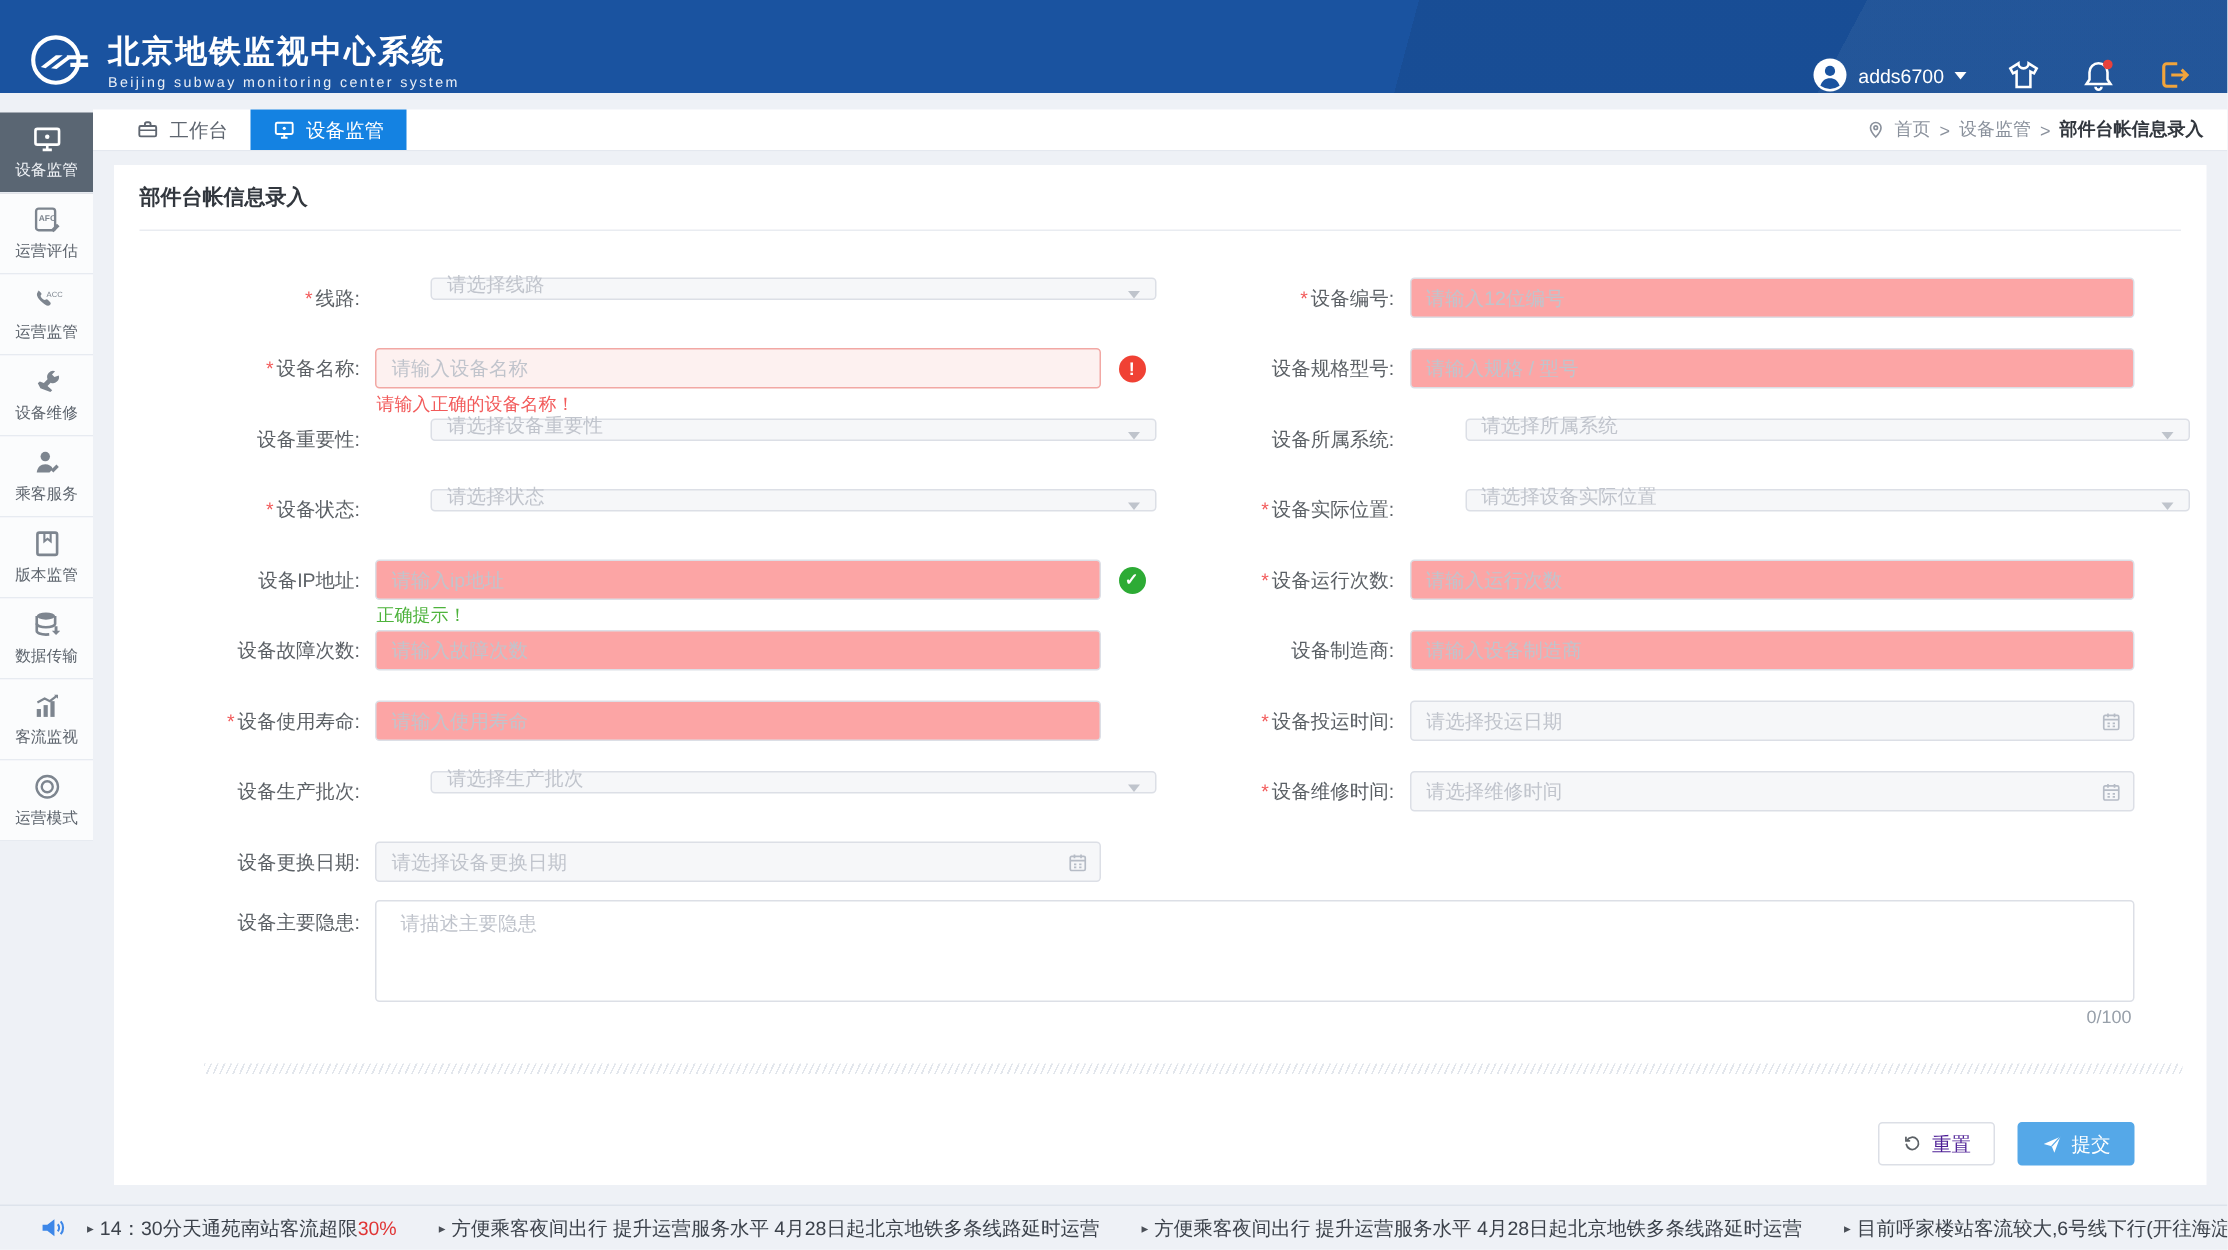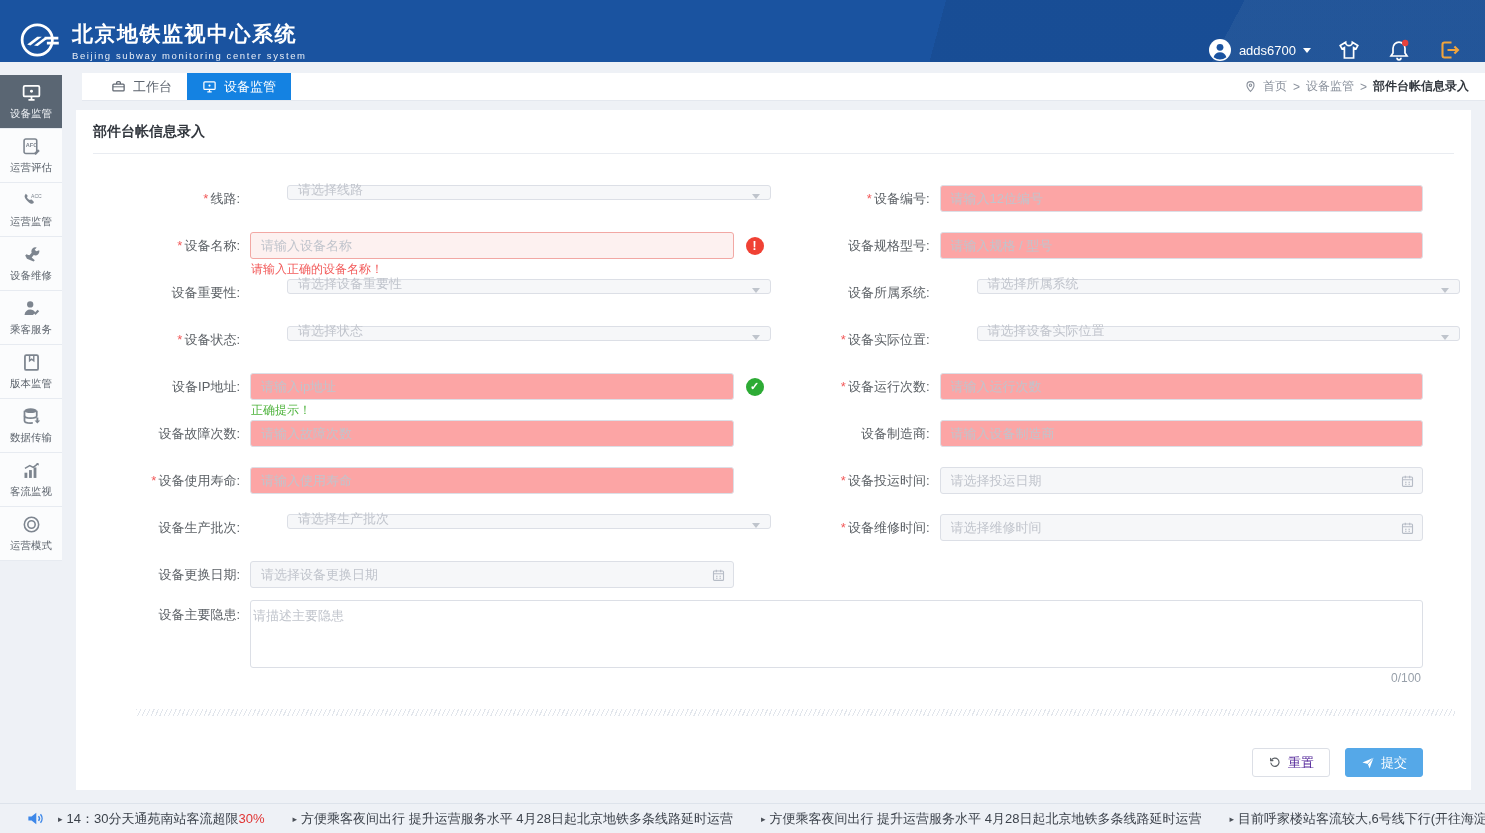--- a/index.html
+++ b/index.html
@@ -27,21 +27,21 @@
   .side-item { height:54px; background:#fbfcfd; border-bottom:1px solid #e7ebf1; display:flex; flex-direction:column;
                align-items:center; justify-content:center; gap:3px; cursor:pointer; }
   .side-item svg { width:21px; height:21px; color:#7d858f; }
   .side-item .slabel { font-size:11px; color:#5d646d; white-space:nowrap; transform:scale(.95); }
   .side-item.active { background:#5a6673; }
   .side-item.active svg { color:#fff; }
   .side-item.active .slabel { color:#f0f3f7; }
 
   .main-col { flex:1; display:flex; flex-direction:column; padding-top:11px; min-width:0; }
   .tabbar { height:28px; background:#fff; display:flex; align-items:stretch; padding-left:14px; position:relative;
-            border-bottom:1px solid #e4e8ef; flex-shrink:0;margin-left:20px; }
+            border-bottom:1px solid #e4e8ef; flex-shrink:0; }
   .tab { display:flex; align-items:center; gap:7px; padding:0 15px; font-size:13px; color:#5f6670; cursor:pointer; }
   .tab svg { width:15px; height:15px; }
   .tab.active { background:#1482e2; color:#fff; }
   .breadcrumb { position:absolute; right:16px; top:0; height:100%; display:flex; align-items:center; gap:6px;
                 font-size:12px; color:#8a919c; }
   .breadcrumb svg { width:13px; height:13px; }
   .crumb-link { cursor:pointer; }
   .crumb-cur { color:#32373e; font-weight:bold; }
 
   
@@ -69,21 +69,21 @@
            color:#fff; font-size:12px; font-weight:bold; display:flex; align-items:center; justify-content:center; }
   .badge.b-err { background:#f04134; }
   .badge.b-ok { background:#2dab35; font-size:11px; }
   .msg { position:absolute; left:1px; top:29px; font-size:12px; white-space:nowrap; }
   .msg.m-err { color:#f25a5a; }
   .msg.m-ok { color:#4eb33c; }
 
   .ta-row { display:flex; padding:2px 48px 0; }
   .ta-row .flabel { padding-top:6px; }
   .ta { flex:1; height:68px; border:1px solid #dcdfe6; border-radius:3px; font-size:13px; color:#5c6166;
-        padding:6px 2px; resize:none; font-family:inherit; outline:none; }
+        padding:6px 16px; resize:none; font-family:inherit; outline:none; }
   .ta::placeholder { color:#c0c4cc; }
   .counter { text-align:right; padding:3px 50px 0 0; font-size:12px; color:#98a0aa; }
 
   .hatch { height:7px; margin:24px 16px 0 60px;
            background:repeating-linear-gradient(115deg,#e2e6ec 0 1px,transparent 1px 4px); }
   .actions { display:flex; justify-content:flex-end; align-items:center; padding:0 48px; margin-top:32px; }
   .btn { height:29px; border-radius:3px; font-size:13px; display:inline-flex; align-items:center; gap:6px;
          padding:0 15px; cursor:pointer; font-family:inherit; }
   .btn svg { width:14px; height:14px; }
   .btn-reset { background:#fff; border:1px solid #dcdfe6; color:#4c1d95; }

